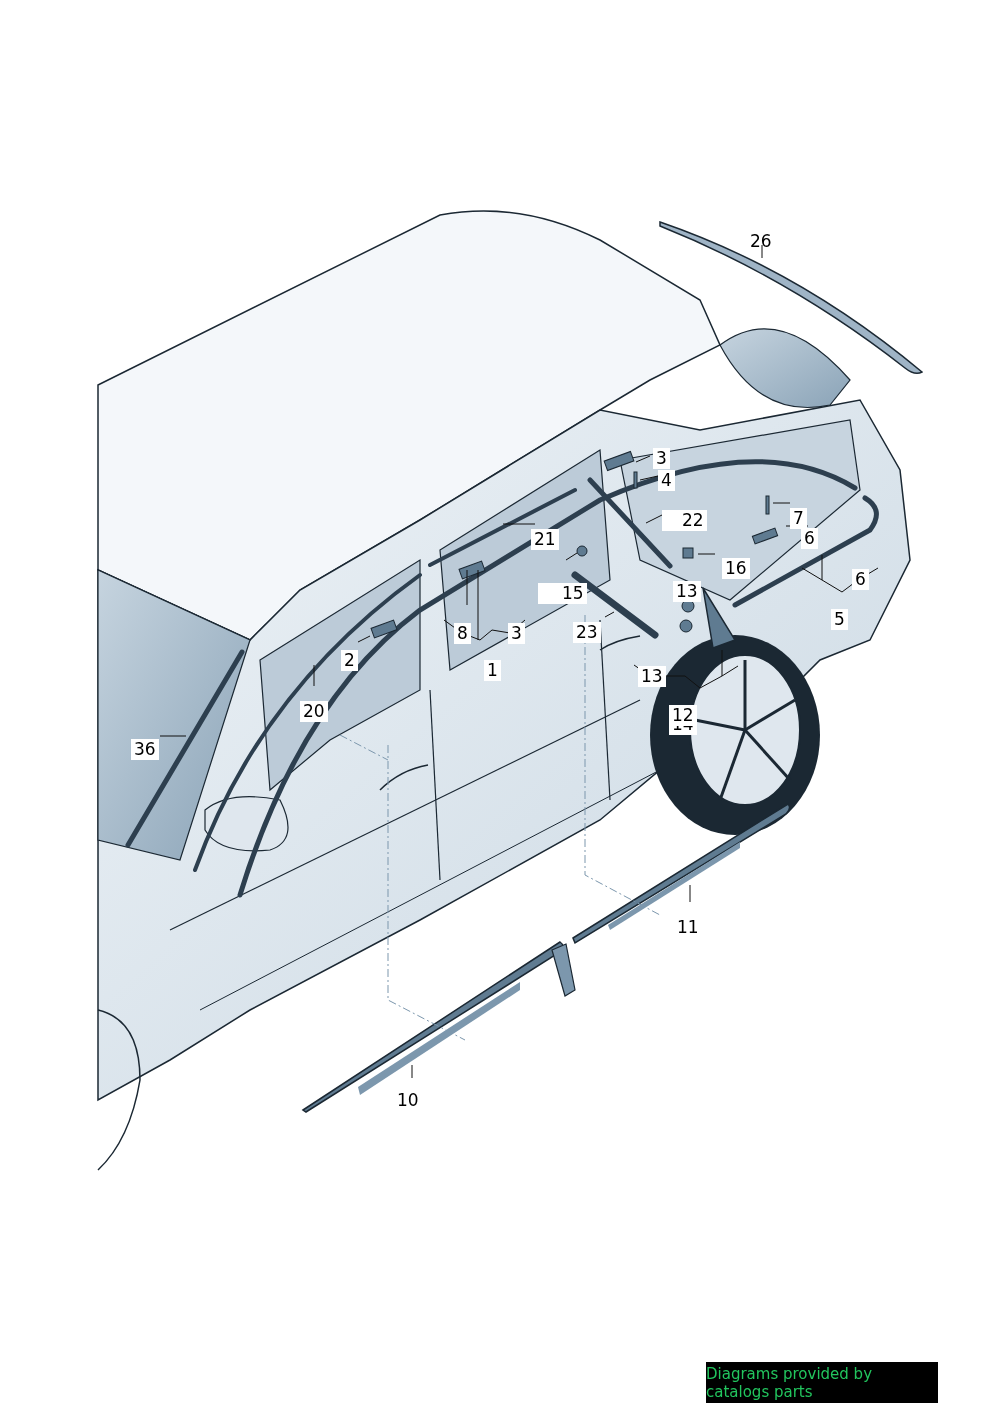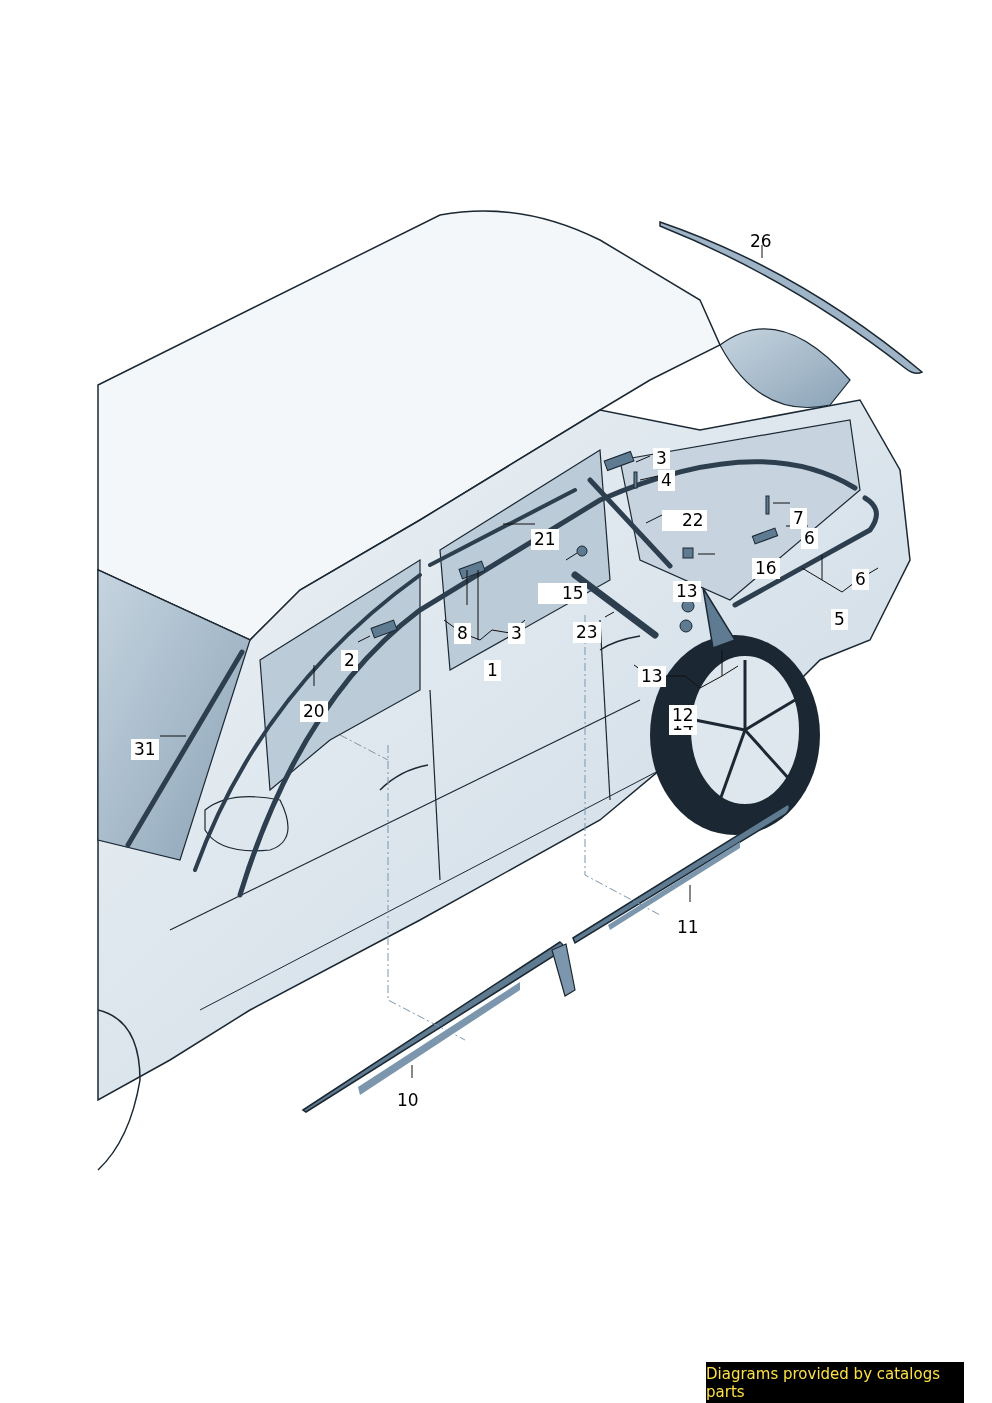--- a/index.html
+++ b/index.html
@@ -1,20 +1,20 @@
 <!DOCTYPE html>
 <html><head>
 <meta charset="utf-8">
 <style>
   html,body{margin:0;padding:0;background:#ffffff;}
   body{width:992px;height:1403px;position:relative;overflow:hidden;font-family:"DejaVu Sans","Liberation Sans",sans-serif;}
   #diagram{position:absolute;left:0;top:0;width:992px;height:1403px;}
   .lbl{position:absolute;font-size:17px;color:#000000;line-height:1;background:transparent;}
   .lbl.bg{background:#fff;padding:2px 3px;}
-  #credit{position:absolute;left:706px;top:1362px;width:258px;height:41px;background:#000;color:#fde047;font-size:15px;display:flex;align-items:center;justify-content:center;}
+  #credit{position:absolute;left:706px;top:1362px;width:232px;height:41px;background:#000;color:#22c55e;font-size:15px;display:flex;align-items:center;justify-content:center;}
 </style>
 </head>
 <body>
 
 <svg id="diagram" viewBox="0 0 992 1403" xmlns="http://www.w3.org/2000/svg">
   <defs>
     <linearGradient id="gBody" x1="0" y1="0" x2="1" y2="1">
       <stop offset="0" stop-color="#eef3f7"></stop>
       <stop offset="1" stop-color="#c9d7e2"></stop>
     </linearGradient>
@@ -142,33 +142,33 @@
   </g>
 </svg>
 
 <div class="lbl" style="left:750px;top:233px;">26</div>
 <div class="lbl bg" style="left:653px;top:448px;">3</div>
 <div class="lbl bg" style="left:658px;top:470px;">4</div>
 <div class="lbl bg" style="left:662px;top:510px;padding-left:20px;">22</div>
 <div class="lbl bg" style="left:790px;top:508px;">7</div>
 <div class="lbl bg" style="left:801px;top:528px;">6</div>
 <div class="lbl bg" style="left:531px;top:529px;">21</div>
-<div class="lbl bg" style="left:752px;top:558px;">16</div>
+<div class="lbl bg" style="left:722px;top:558px;">16</div>
 <div class="lbl bg" style="left:538px;top:583px;padding-left:24px;">15</div>
 <div class="lbl bg" style="left:852px;top:569px;">6</div>
 <div class="lbl bg" style="left:673px;top:581px;">13</div>
 <div class="lbl bg" style="left:831px;top:609px;">5</div>
 <div class="lbl bg" style="left:454px;top:623px;">8</div>
 <div class="lbl bg" style="left:508px;top:623px;">3</div>
 <div class="lbl bg" style="left:573px;top:622px;">23</div>
 <div class="lbl bg" style="left:341px;top:650px;">2</div>
 <div class="lbl bg" style="left:484px;top:660px;">1</div>
 <div class="lbl bg" style="left:638px;top:666px;">13</div>
 <div class="lbl bg" style="left:669px;top:666px;margin-top:48px;">14</div>
 <div class="lbl bg" style="left:300px;top:701px;">20</div>
 <div class="lbl bg" style="left:669px;top:705px;">12</div>
-<div class="lbl bg" style="left:131px;top:739px;">31</div>
+<div class="lbl bg" style="left:131px;top:739px;">36</div>
 <div class="lbl" style="left:677px;top:919px;">11</div>
 <div class="lbl" style="left:397px;top:1092px;">10</div>
 
 <div id="credit">
   <span>Diagrams provided by catalogs parts</span>
 </div>
 
 </body></html>

